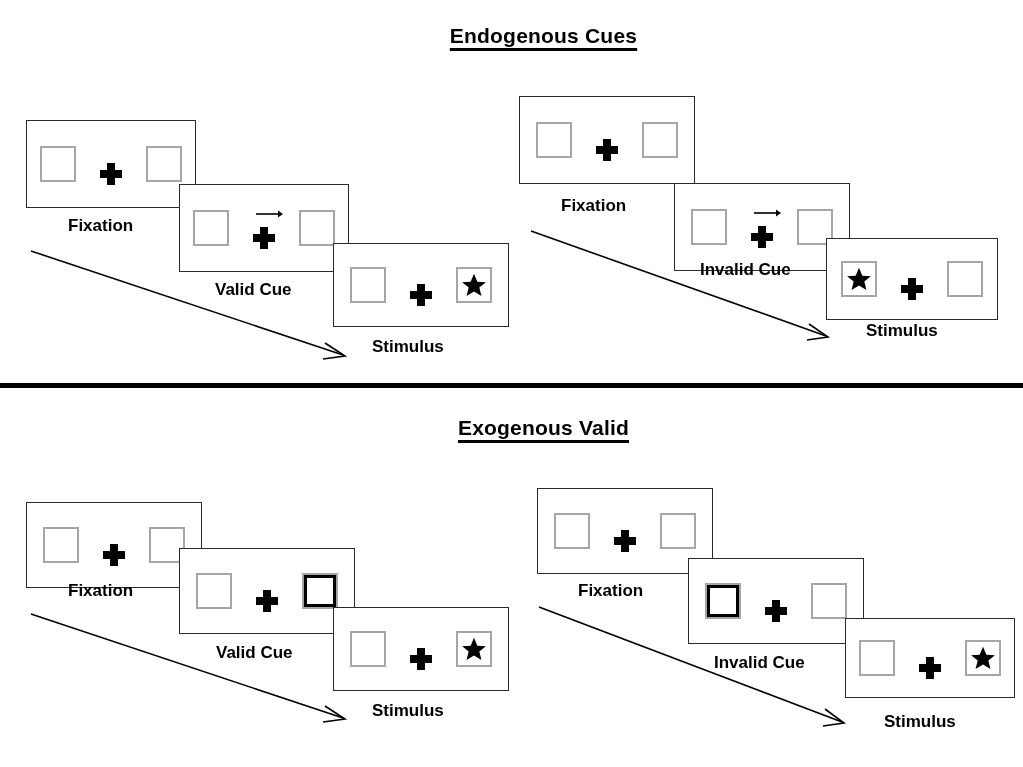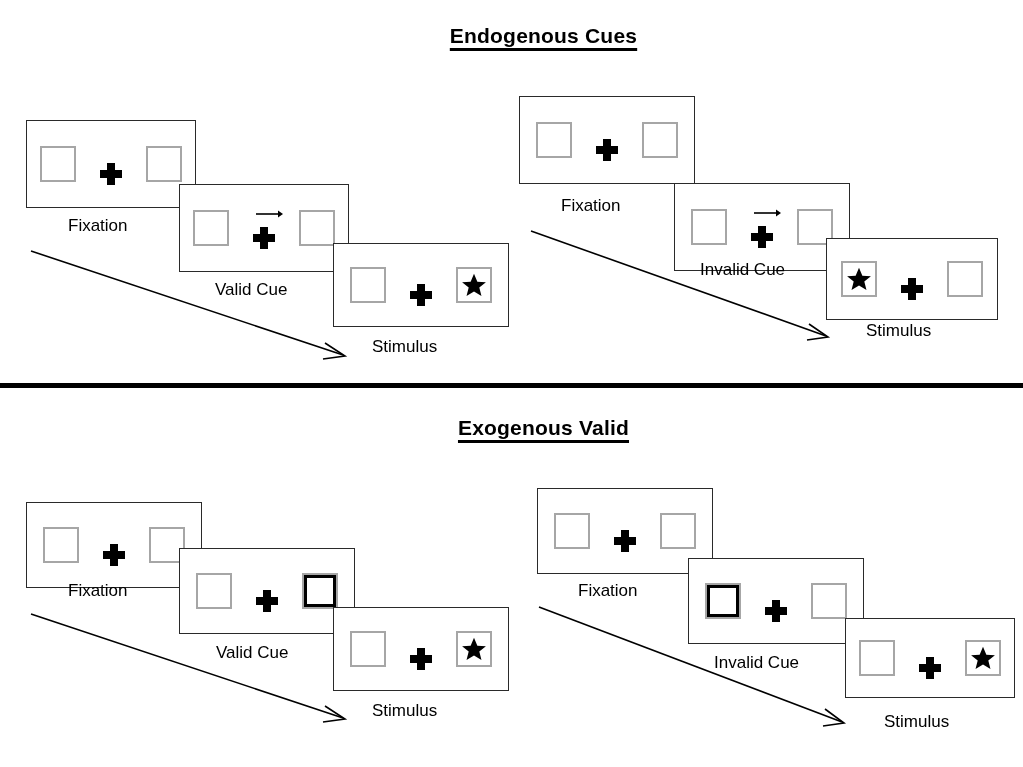--- a/index.html
+++ b/index.html
@@ -46,21 +46,21 @@
     border:1px solid #2a2a2a;
     background:#ffffff;
     display:flex;
     align-items:center;
     justify-content:center;
     gap:18px;
   }
   .panel-label{
     position:absolute;
     font-size:17px;
-    font-weight:normal;
+    font-weight:bold;
     white-space:nowrap;
   }
 
   
   .box{
     box-sizing:border-box;
     width:36px;height:36px;
     border:2px solid #a6a6a6;
     background:#fff;
     position:relative;

